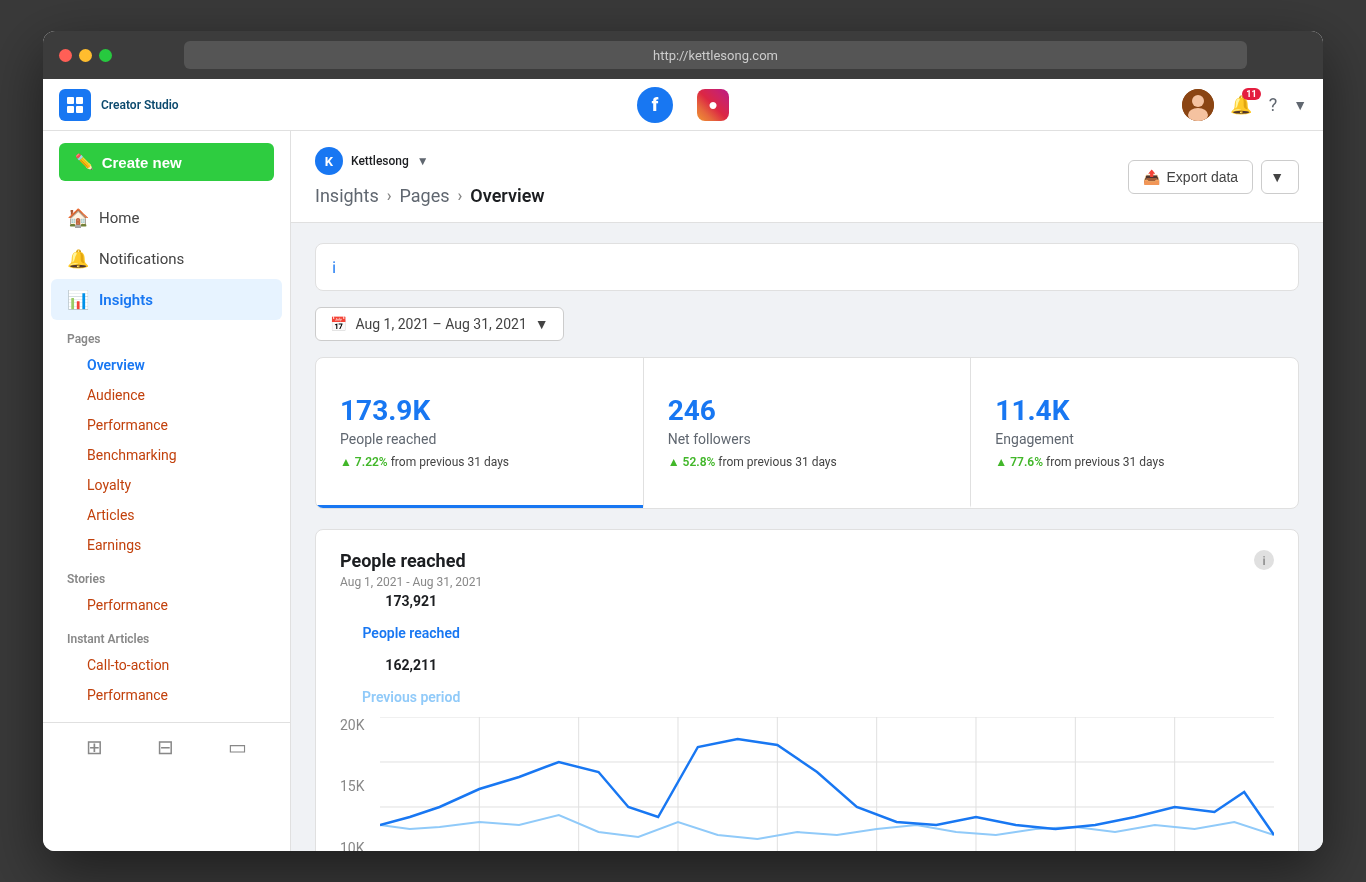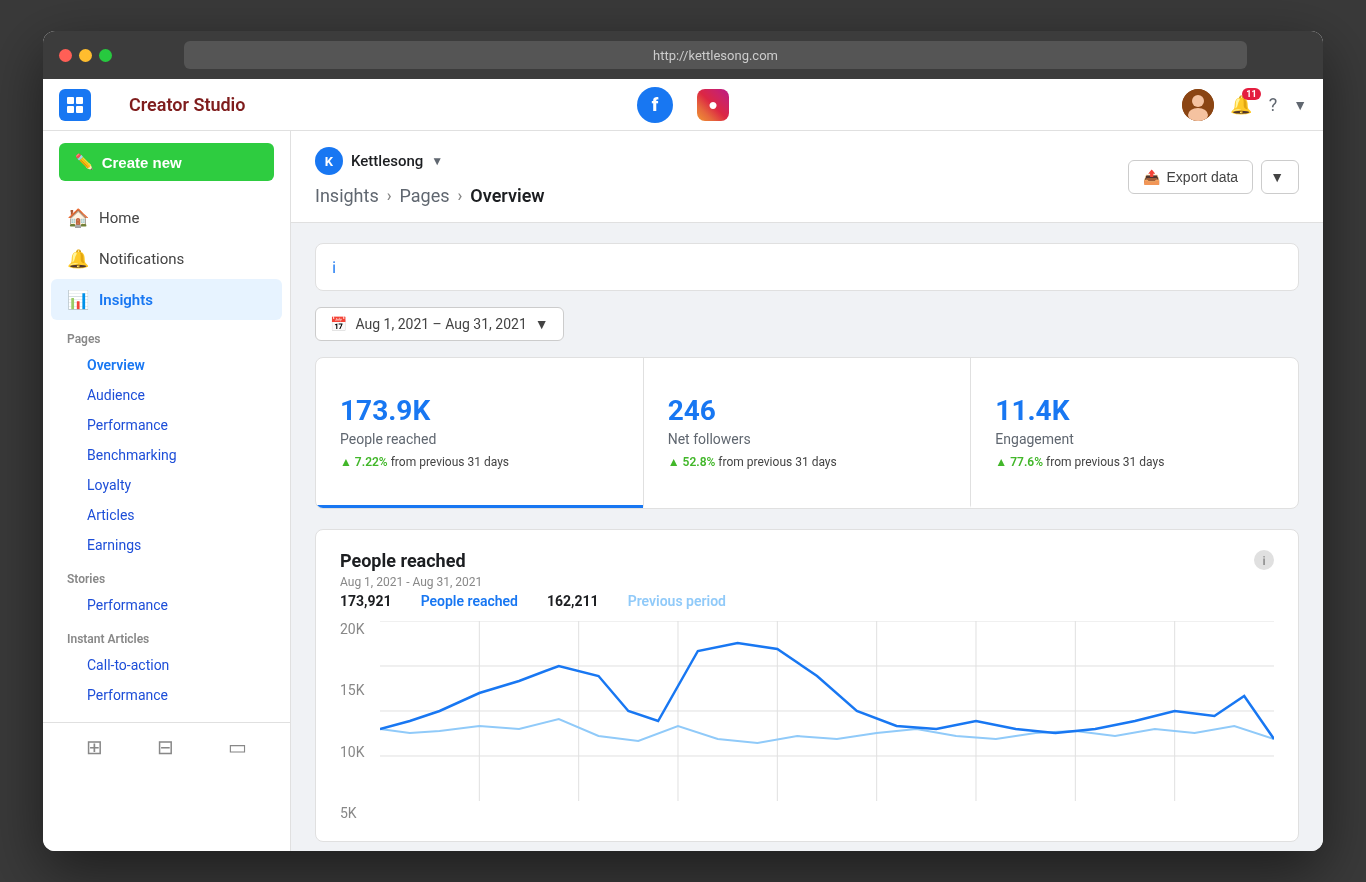--- a/index.html
+++ b/index.html
@@ -59,21 +59,21 @@
       display: flex;
       align-items: center;
       padding: 0 16px;
       border-bottom: 1px solid #e0e0e0;
       flex-shrink: 0;
       position: relative;
     }
 
     .header-left { display: flex; align-items: center; gap: 10px; }
     .header-logo { width: 32px; height: 32px; background: #1877f2; border-radius: 6px; display: flex; align-items: center; justify-content: center; color: white; font-weight: 900; font-size: 16px; }
-    .header-title { font-size: 18px; font-weight: 600; color: #7f1d1d; margin-left: 28px; }
+    .header-title { font-size: 12px; font-weight: 600; color: #0c4a6e; }
 
     .header-center {
       position: absolute;
       left: 50%;
       transform: translateX(-50%);
       display: flex;
       gap: 24px;
       align-items: center;
     }
 
@@ -157,21 +157,21 @@
       font-size: 12px;
       color: #888;
       font-weight: 600;
       padding: 12px 24px 4px;
       text-transform: none;
     }
 
     .sidebar-sub-item {
       padding: 7px 16px 7px 36px;
       font-size: 14px;
-      color: #1d4ed8;
+      color: #c2410c;
       cursor: pointer;
       border-radius: 6px;
       margin: 0 8px;
     }
     .sidebar-sub-item.active { color: #1877f2; font-weight: 600; }
 
     .sidebar-footer {
       display: flex;
       justify-content: space-around;
       padding: 12px 16px;
@@ -209,21 +209,21 @@
     .page-avatar {
       width: 28px; height: 28px;
       border-radius: 50%;
       background: #1877f2;
       color: white;
       display: flex; align-items: center; justify-content: center;
       font-size: 13px; font-weight: 700;
     }
 
     .page-name {
-      font-size: 15px;
+      font-size: 12px;
       font-weight: 500;
       color: #1c1e21;
     }
 
     .page-dropdown { color: #606770; font-size: 12px; cursor: pointer; }
 
     .breadcrumb {
       display: flex;
       align-items: center;
       gap: 8px;
@@ -328,24 +328,25 @@
       border-radius: 8px;
       border: 1px solid #e0e0e0;
       padding: 20px 24px;
     }
 
     .chart-title { font-size: 18px; font-weight: 700; color: #1c1e21; margin-bottom: 4px; }
     .chart-subtitle { font-size: 12px; color: #888; margin-bottom: 4px; }
 
     .chart-legend {
       display: flex;
-      gap: 29px;
+      gap: 16px;
       margin-bottom: 12px;
       font-size: 14px;
       align-items: center;
+      flex-direction: column;
     }
 
     .legend-value { font-weight: 700; color: #1c1e21; }
     .legend-label-current { color: #1877f2; font-weight: 600; }
     .legend-label-prev { color: #90caf9; font-weight: 600; }
 
     .chart-area {
       position: relative;
       height: 200px;
       width: 100%;

